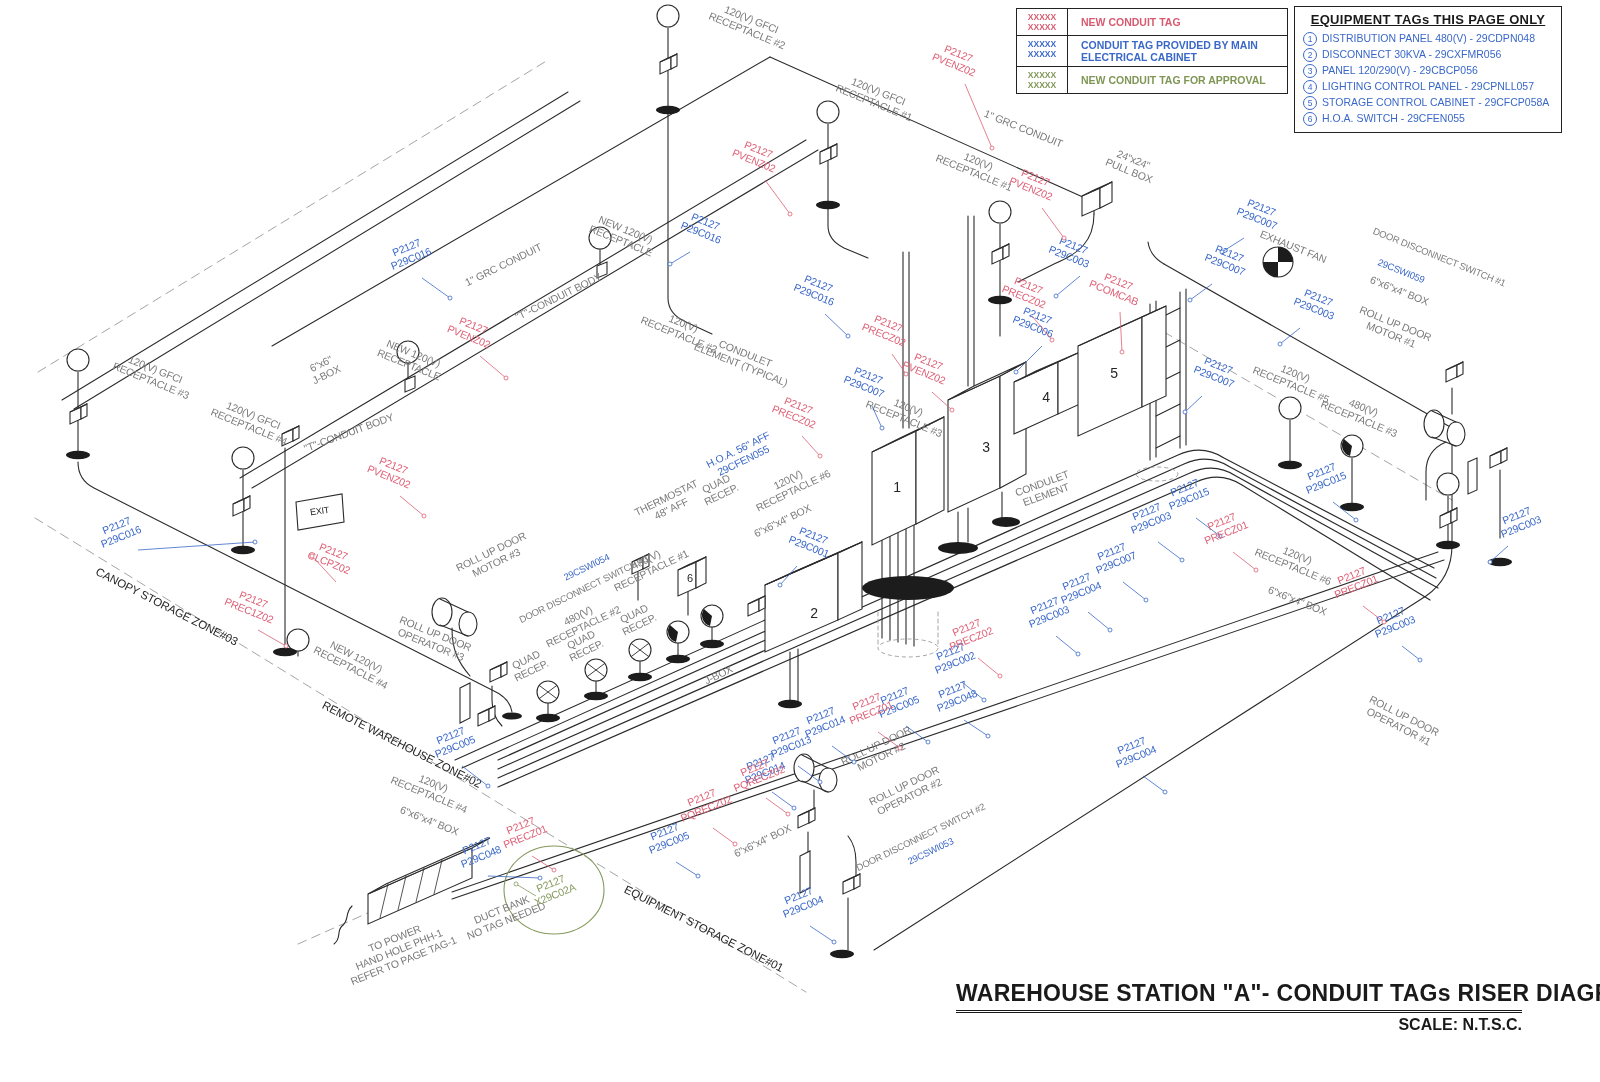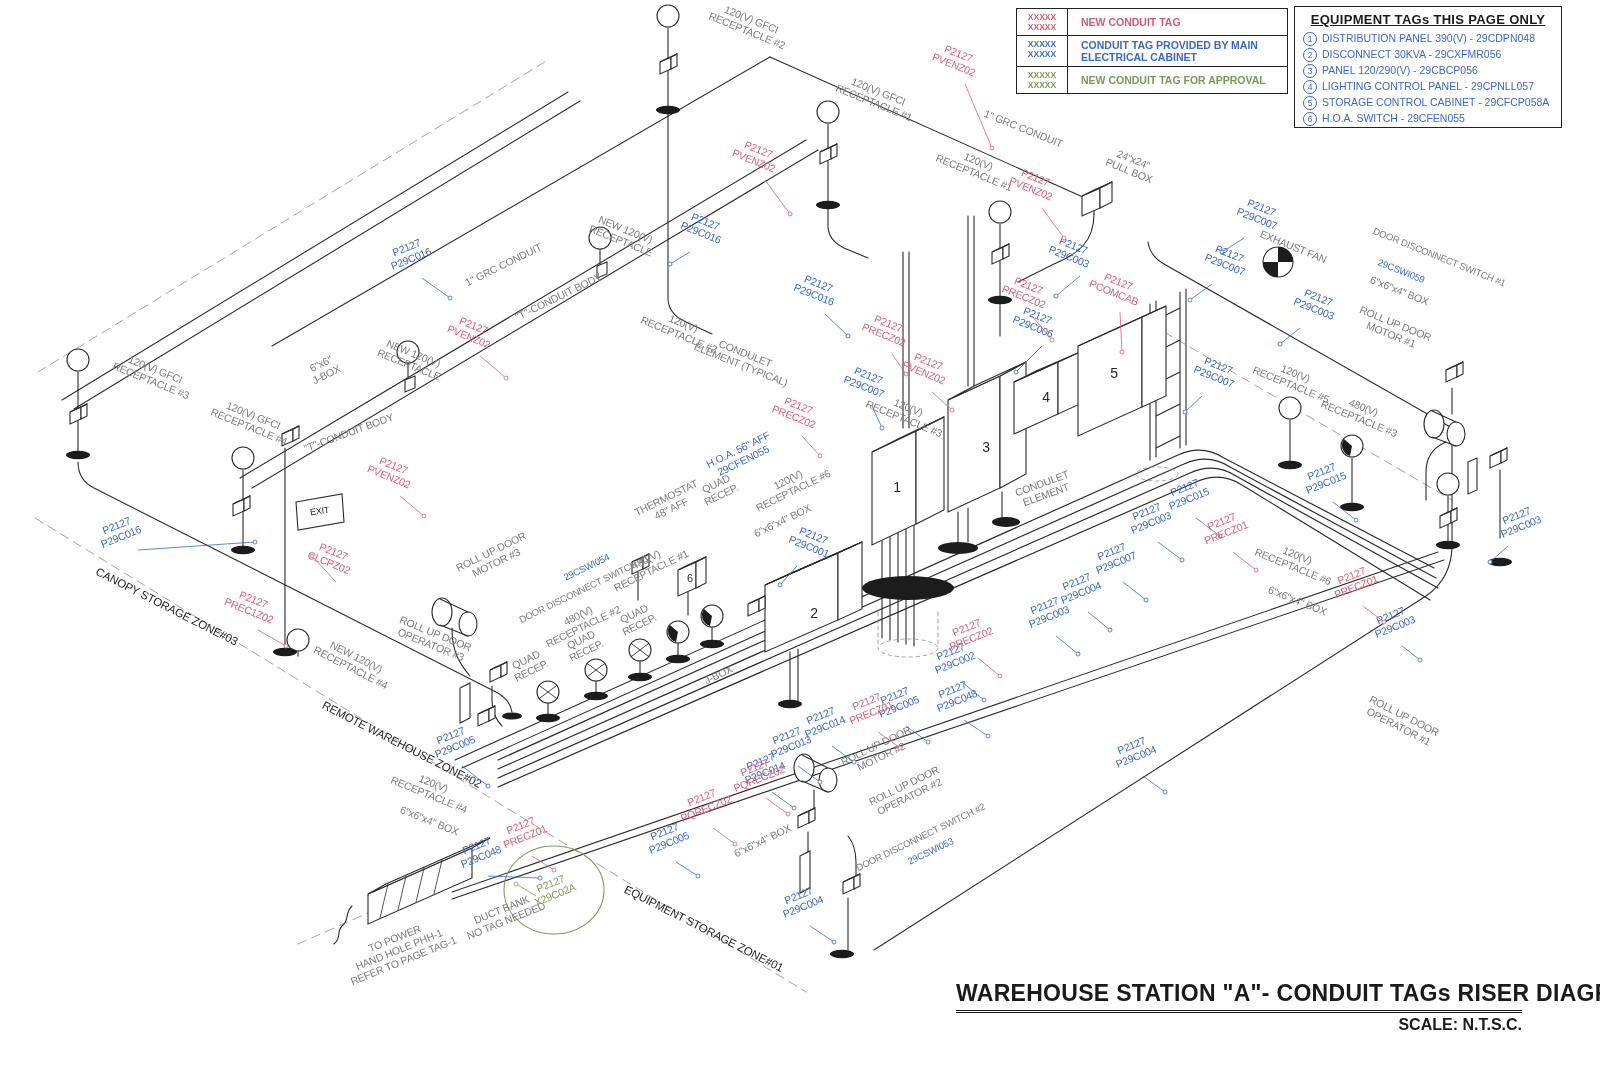--- a/index.html
+++ b/index.html
@@ -11,21 +11,21 @@
             background:#fff;font-size:10.5px;}
   #schedule .ttl{border-bottom:1px solid #222;text-align:center;padding:3px 2px;
                  color:#333;text-decoration:underline;letter-spacing:0.2px;}
   #schedule .row{display:flex;border-bottom:1px solid #222;font-weight:bold;}
   #schedule .row:last-child{border-bottom:none;}
   #schedule .samp{width:50px;border-right:1px solid #222;text-align:center;font-size:8.5px;
                   line-height:10px;padding:3px 0;white-space:pre-line;}
   #schedule .lab{flex:1;padding:3px 5px;line-height:12px;display:flex;align-items:center;margin-left:8px;}
   
   #equip{position:absolute;left:1294px;top:6px;width:266px;border:1.5px solid #222;
-         background:#fff;font-size:10.5px;}
+         background:#fff;font-size:10.5px;padding-bottom:5px;}
   #equip .ttl{font-weight:bold;font-size:13px;text-align:center;padding:5px 0 4px;
               text-decoration:underline;color:#1a1a1a;letter-spacing:0.3px;}
   #equip .item{color:#3a68c8;padding:1px 0 1px 8px;line-height:13.5px;white-space:nowrap;}
   .cnum{display:inline-block;width:12px;height:12px;border:1px solid #3a68c8;border-radius:50%;
         font-size:8.5px;line-height:12px;text-align:center;margin-right:5px;color:#3a68c8;}
   
   #titleblock{position:absolute;left:956px;top:980px;width:566px;}
   #titleblock .big{font-size:23px;font-weight:bold;color:#1a1a1a;letter-spacing:0.3px;
                    border-bottom:3px double #1a1a1a;padding-bottom:3px;white-space:nowrap;}
   #titleblock .scale{text-align:right;font-weight:bold;font-size:16px;color:#1a1a1a;margin-top:3px;}
@@ -710,21 +710,21 @@
           <div class="samp" style="color: rgb(127, 150, 85);">XXXXX
 XXXXX</div>
           <div class="lab" style="color: rgb(127, 150, 85);">NEW CONDUIT TAG FOR APPROVAL</div>
         </div>
       </div>
   </div>
 
   <div id="equip">
     <div class="ttl">EQUIPMENT TAGs THIS PAGE ONLY</div>
     <div id="equip-items">
-        <div class="item"><span class="cnum">1</span><span>DISTRIBUTION PANEL 390(V) - 29CDPN048</span></div>
+        <div class="item"><span class="cnum">1</span><span>DISTRIBUTION PANEL 480(V) - 29CDPN048</span></div>
         <div class="item"><span class="cnum">2</span><span>DISCONNECT 30KVA - 29CXFMR056</span></div>
         <div class="item"><span class="cnum">3</span><span>PANEL 120/290(V) - 29CBCP056</span></div>
         <div class="item"><span class="cnum">4</span><span>LIGHTING CONTROL PANEL - 29CPNLL057</span></div>
         <div class="item"><span class="cnum">5</span><span>STORAGE CONTROL CABINET - 29CFCP058A</span></div>
         <div class="item"><span class="cnum">6</span><span>H.O.A. SWITCH - 29CFEN055</span></div>
       </div>
   </div>
 
   <div id="titleblock">
     <div class="big">WAREHOUSE STATION "A"- CONDUIT TAGs RISER DIAGRAM</div>

